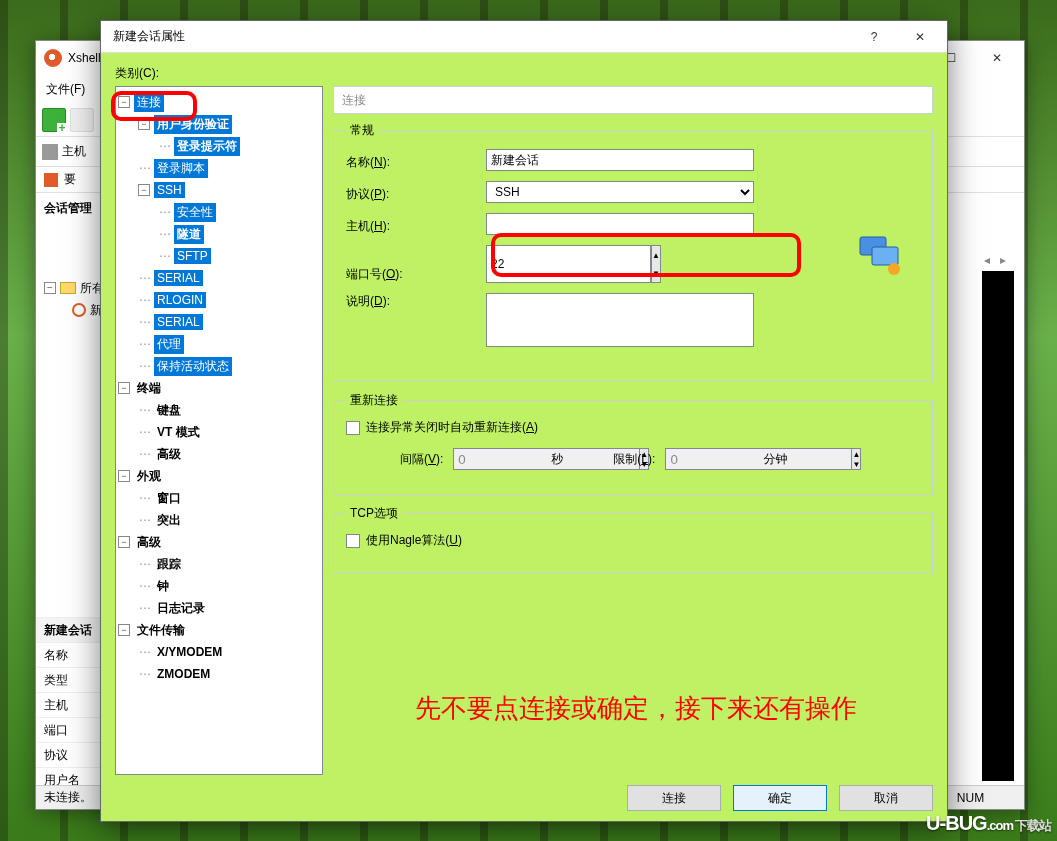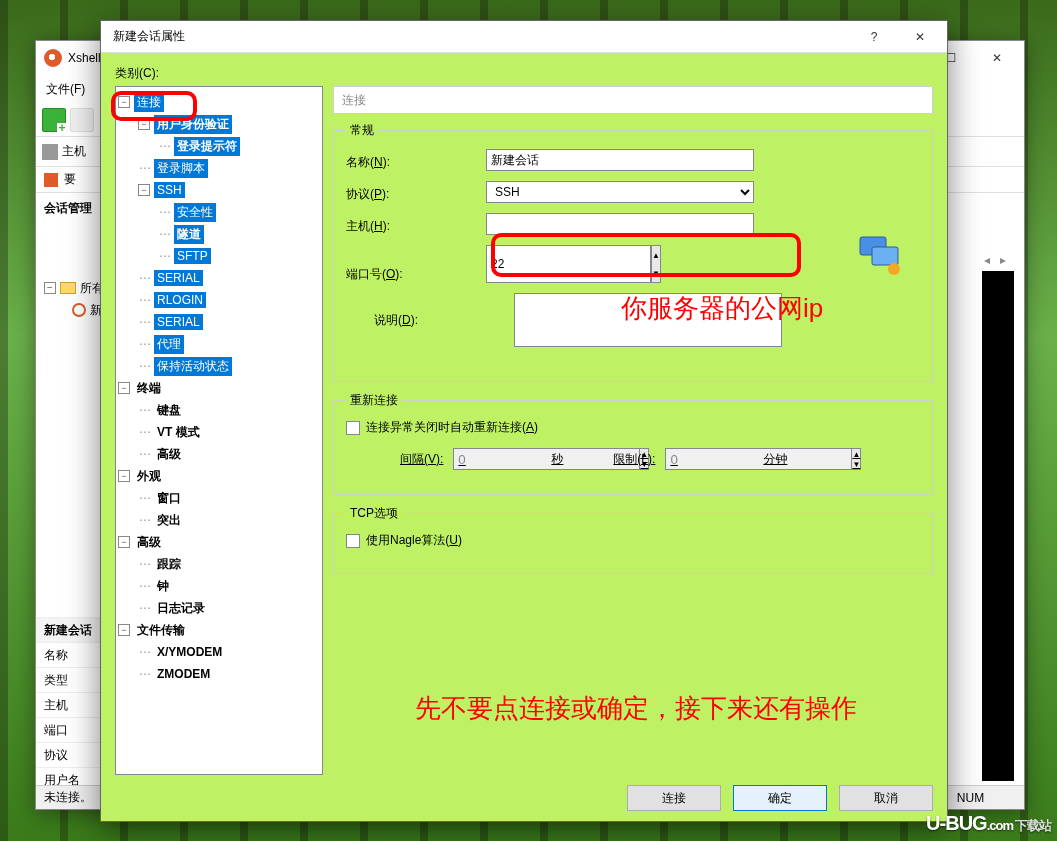--- a/index.html
+++ b/index.html
@@ -106,21 +106,21 @@
   .host-input{width:268px;height:22px;}
   .port-spin{width:92px;height:38px;display:flex;}
   .port-spin input{flex:1;border:1px solid #828790;border-right:none;padding:0 4px;}
   .spin-btns{display:flex;flex-direction:column;width:18px;border:1px solid #828790;}
   .spin-btns div{flex:1;background:#e8e8e8;font-size:8px;display:flex;align-items:center;justify-content:center;}
   .desc-area{width:268px;height:54px;resize:none;}
   .icon-monitors{width:50px;height:44px;position:absolute;right:26px;top:96px;}
   .general-fs{position:relative;}
   .icon-monitors svg{width:100%;height:100%;}
   .chk{width:14px;height:14px;border:1px solid #828790;background:#fff;margin-right:6px;}
-  .reconnect-row{display:flex;align-items:center;gap:10px;margin-top:12px;text-decoration:underline;}
+  .reconnect-row{display:flex;align-items:center;gap:10px;margin-top:12px;}
   .dis-spin{width:88px;height:22px;display:flex;}
   .dis-spin input{flex:1;border:1px solid #828790;border-right:none;background:#f0f0f0;color:#888;padding:0 4px;}
   .btn-row{display:flex;justify-content:flex-end;gap:12px;padding-top:10px;}
   .btn{width:94px;height:26px;border:1px solid #adadad;background:#e1e1e1;display:flex;align-items:center;justify-content:center;}
   .btn.default{border:1px solid #0078d7;background:#e5f1fb;}
   
   .redbox{position:absolute;border:4px solid #ff0000;border-radius:10px;pointer-events:none;}
   .red-text{position:absolute;color:#ff0000;font-size:26px;font-weight:500;pointer-events:none;}
   
   .scroll-arrows{position:absolute;right:10px;top:212px;display:flex;gap:2px;}
@@ -425,21 +425,21 @@
           <div class="form-row">
             <div class="lbl">端口号(<u class="hot">O</u>):</div>
             <div class="port-spin">
               <input type="text" value="22" style="">
               <div class="spin-btns">
                   <div>▲</div>
                   <div>▼</div>
                 </div>
             </div>
           </div>
-          <div class="form-row" style="align-items:center;margin-left:28px;">
+          <div class="form-row" style="align-items:flex-start;">
             <div class="lbl">说明(<u class="hot">D</u>):</div>
             <textarea class="desc-area" style=""></textarea>
           </div>
         </fieldset>
 
         <fieldset>
           <legend>重新连接</legend>
           <div style="display:flex;align-items:center;">
             <div class="chk"></div>
             <span>连接异常关闭时自动重新连接(<u class="hot">A</u>)</span>
@@ -482,21 +482,20 @@
 
     <div class="btn-row">
       <div class="btn">连接</div>
       <div class="btn default">确定</div>
       <div class="btn">取消</div>
     </div>
   </div>
 
   <div class="redbox" style="left:10px;top:70px;width:86px;height:30px;"></div>
   <div class="redbox" style="left:390px;top:212px;width:310px;height:44px;"></div>
-  <div class="red-text" style="left:520px;top:270px;">你服务器的公网ip</div>
   <div class="red-text" style="left:314px;top:670px;">先不要点连接或确定，接下来还有操作</div>
 </div>
 
 <div class="bug-badge">
   <span class="u">U-BUG</span>
     <span style="font-size:13px;">.com</span>
   <span class="t">下载站</span>
 </div>
 
 </body></html>

